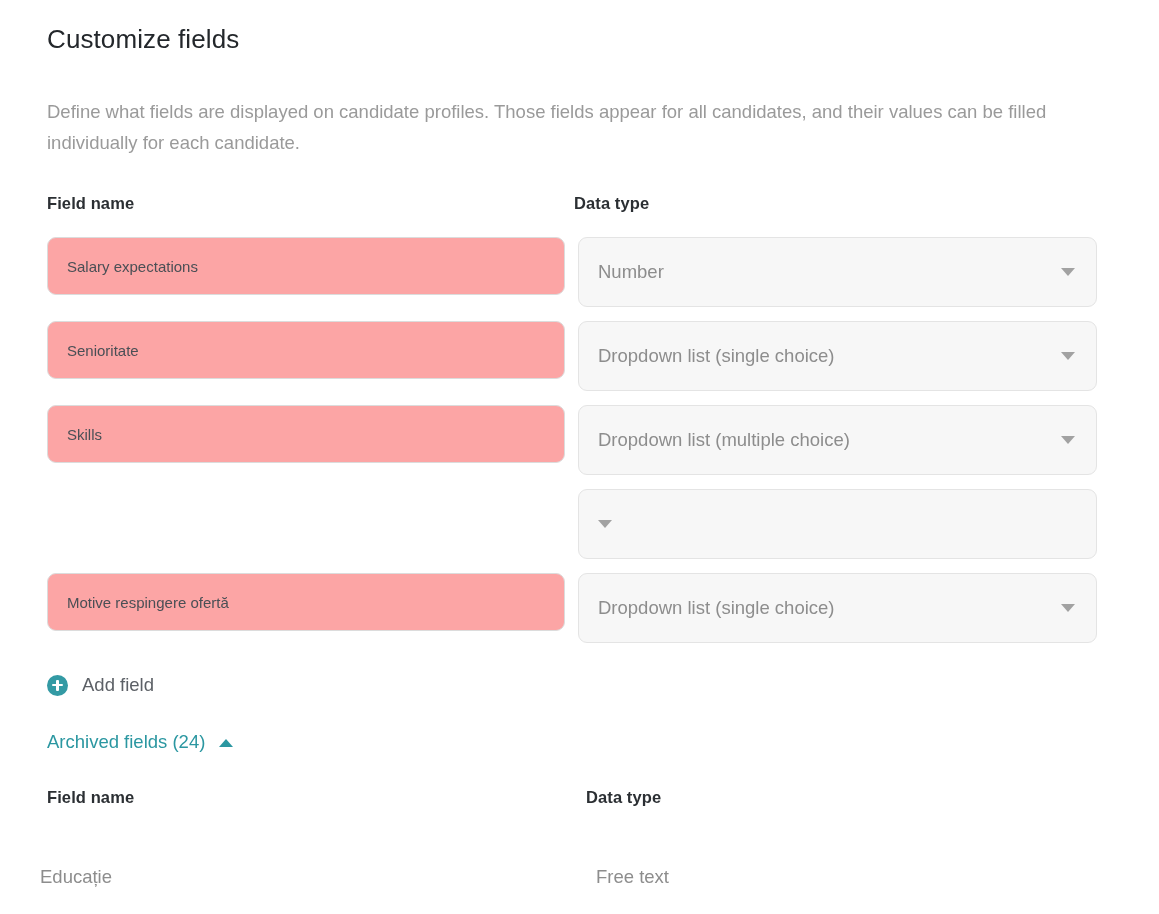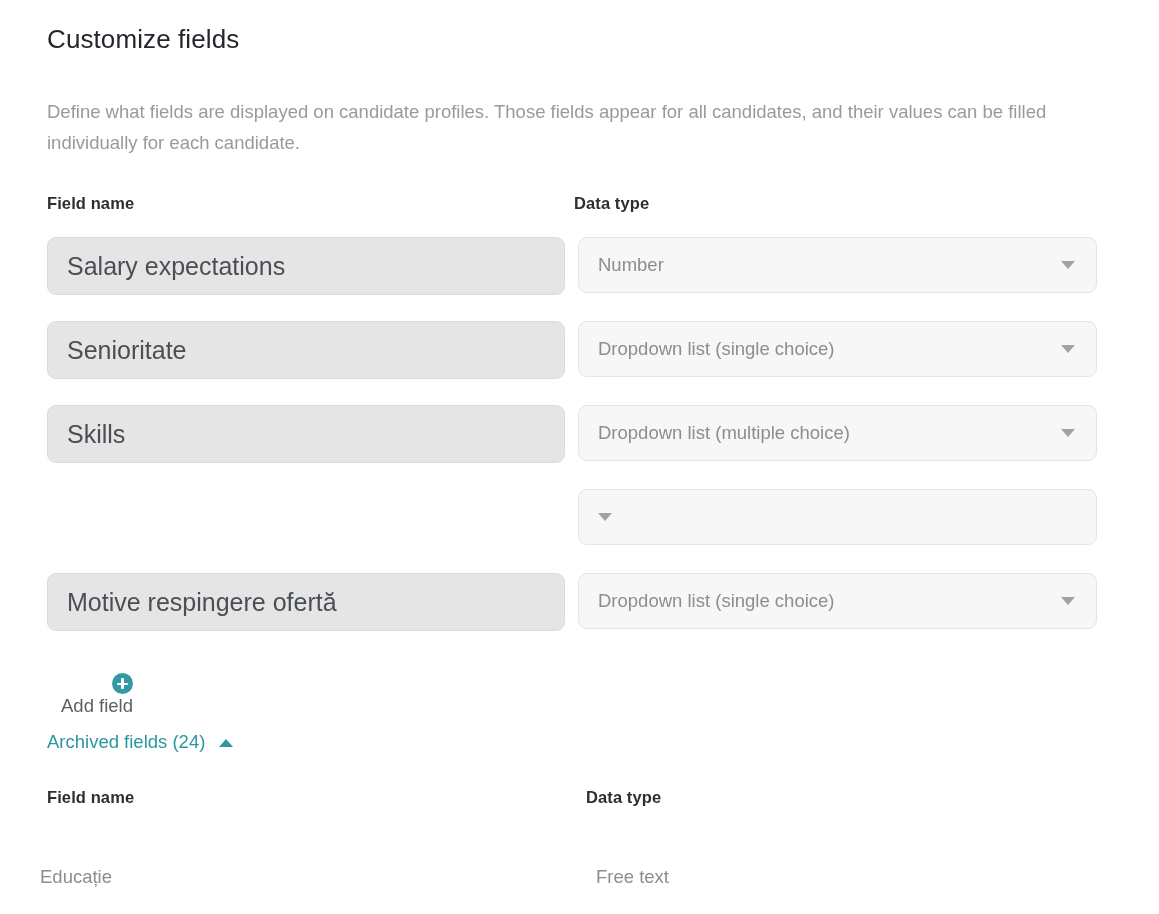--- a/index.html
+++ b/index.html
@@ -82,38 +82,38 @@
     position: relative;
     height: 84px;
   }
 
   .name-input {
     position: absolute;
     left: 47px;
     top: 0;
     width: 518px;
     height: 58px;
-    background: #e5e5e5;
+    background: #fca5a5;
     border: 1px solid #dcdcdc;
     border-radius: 9px;
     font-family: "Liberation Sans", sans-serif;
-    font-size: 25px;
+    font-size: 15px;
     color: #4a4f55;
     padding: 0 19px;
     outline: none;
     line-height: 56px;
   }
   .name-input::placeholder { color: #b5b5b5; }
 
   .type-select {
     position: absolute;
     left: 578px;
     top: 0;
     width: 519px;
-    height: 56px;
+    height: 70px;
     background: #f7f7f7;
     border: 1px solid #e4e4e4;
     border-radius: 9px;
     display: flex;
     align-items: center;
     padding: 2px 19px;
     cursor: pointer;
   }
   .type-select-label {
     font-size: 18.5px;
@@ -132,24 +132,23 @@
     margin-right: 2px;
     flex: 0 0 auto;
   }
 
   
   .add-field {
     position: absolute;
     left: 47px;
     top: 673px;
     display: flex;
-    align-items: flex-end;
+    align-items: center;
     cursor: pointer;
     user-select: none;
-    flex-direction: column;
   }
   .plus-circle {
     width: 21px;
     height: 21px;
     border-radius: 50%;
     background: #339aa4;
     position: relative;
     flex: 0 0 auto;
   }
   .plus-circle::before,

